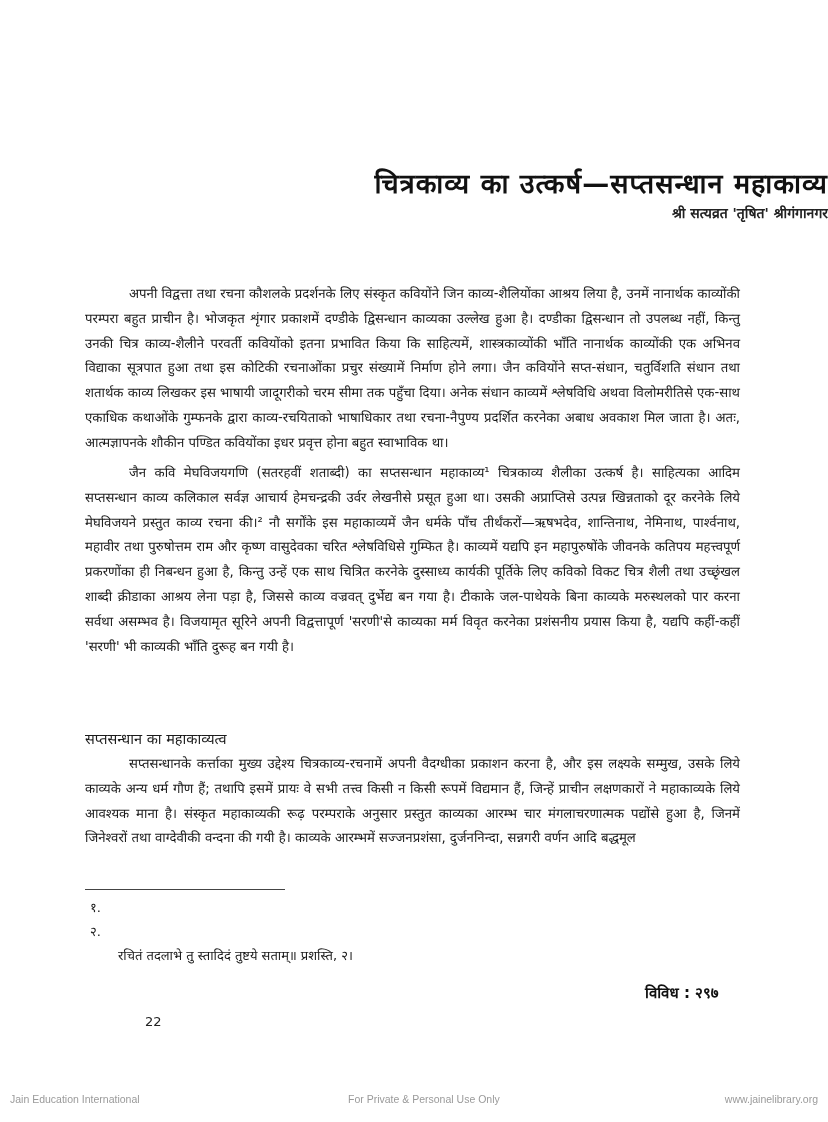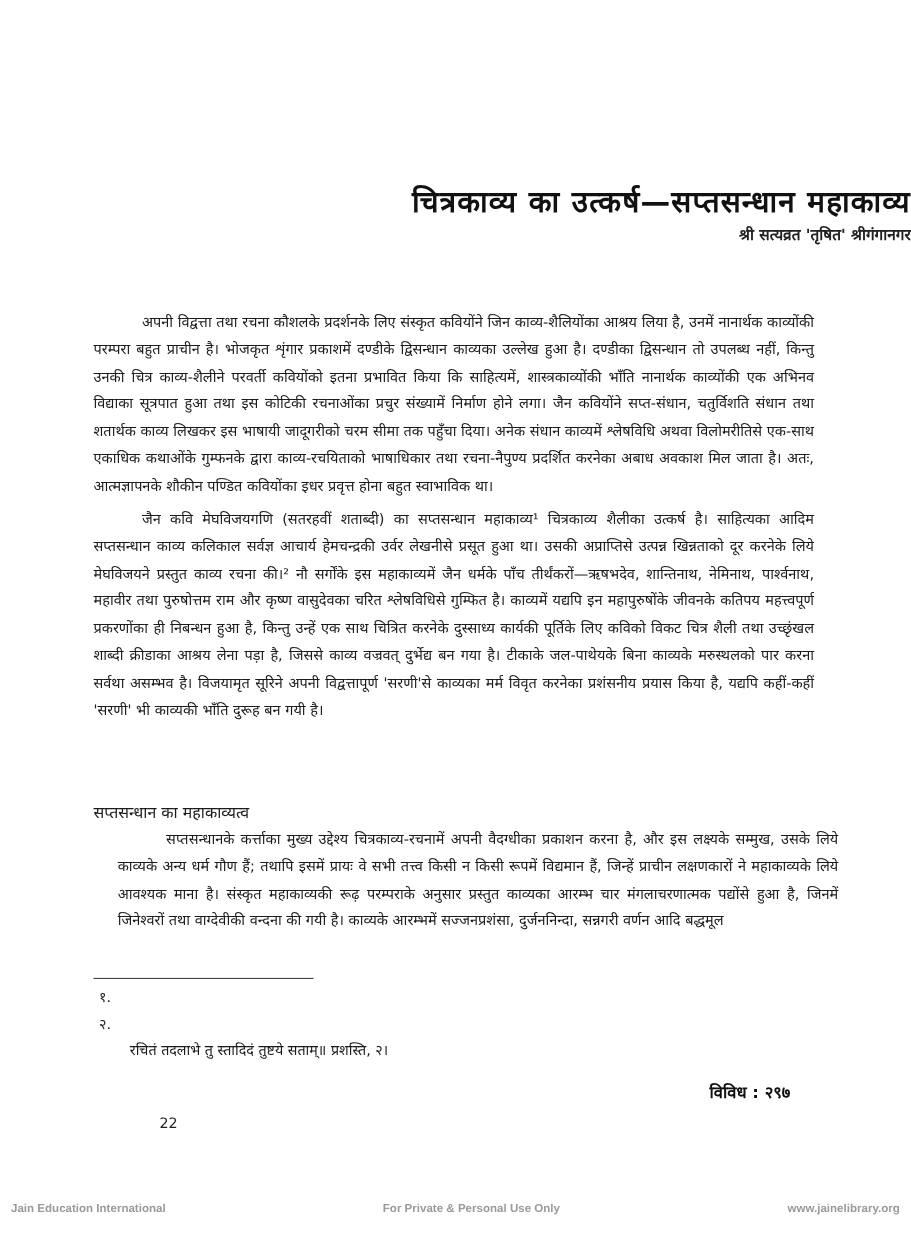--- a/index.html
+++ b/index.html
@@ -53,21 +53,21 @@
     }
     .para1 { top: 238px; margin-top: 44px; }
     .para2 { top: 461px; }
     .heading {
       position: absolute;
       left: 85px;
       top: 728px;
       font-size: 14.5px;
       color: #1b1b1b;
     }
-    .para3 { top: 752px; margin-left: 22px; }
+    .para3 { top: 752px; }
     .body-text p {
       margin: 0;
       text-indent: 44px;
     }
     .footnote-rule {
       position: absolute;
       left: 85px;
       top: 889px;
       width: 200px;
       height: 1px;
@@ -109,21 +109,20 @@
     }
     .footer {
       position: absolute;
       top: 1090px;
       left: 0;
       width: 828px;
       height: 20px;
       font-family: "Liberation Sans", sans-serif;
       font-size: 10.5px;
       color: #9a9a9a;
-      font-weight: bold;
     }
     .footer .f-left { position: absolute; left: 10px; top: 3px; }
     .footer .f-center { position: absolute; left: 348px; top: 3px; }
     .footer .f-right { position: absolute; right: 10px; top: 3px; }
   </style>
 </head>
 <body>
 
 <div class="page">
 

